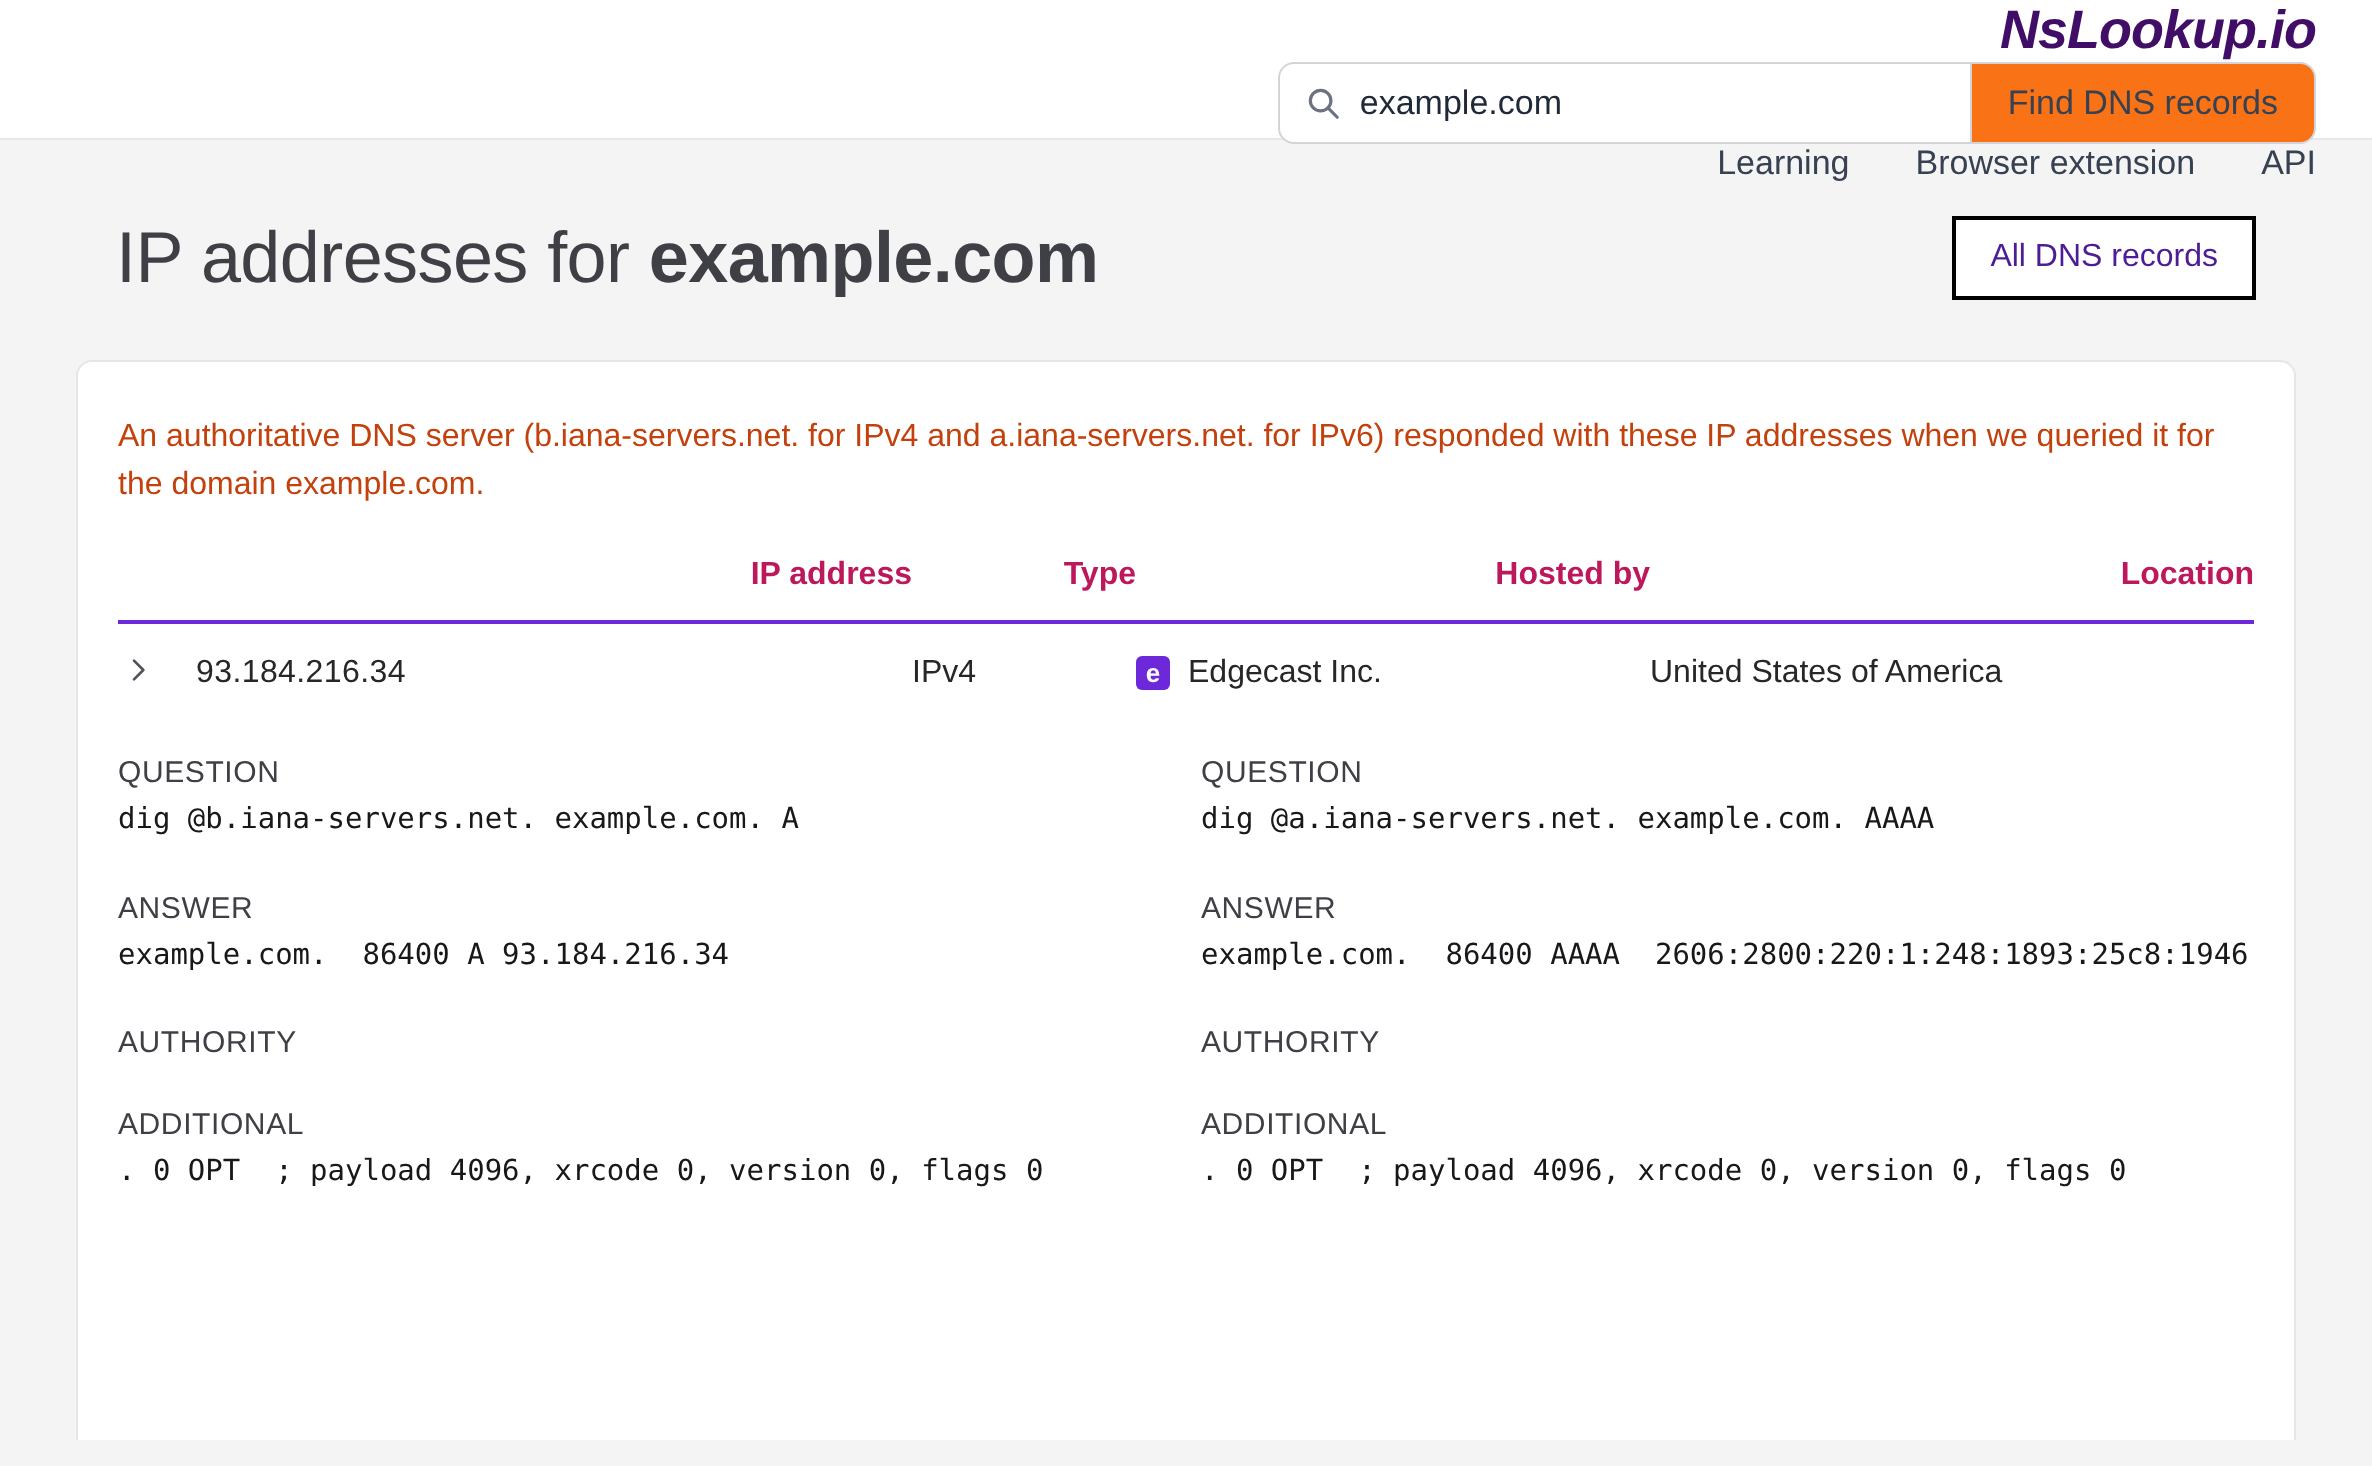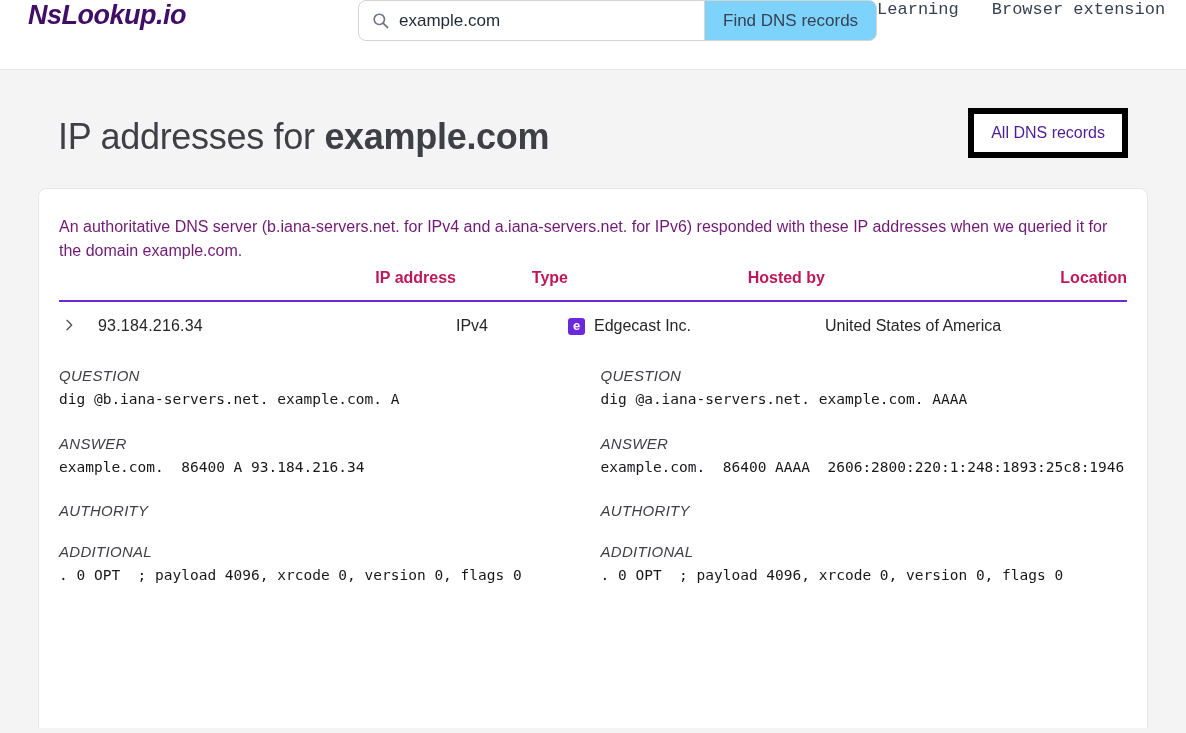--- a/index.html
+++ b/index.html
@@ -9,22 +9,23 @@
     background: #f4f4f5;
     color: #27272a;
   }
 
   
   .header {
     height: 70px;
     background: #ffffff;
     border-bottom: 1px solid #e7e7e9;
     display: flex;
-    align-items: flex-start;
+    align-items: flex-end;
     padding: 0 28px;
+    flex-direction: column;
   }
   .logo {
     font-size: 27px;
     font-weight: 800;
     font-style: italic;
     color: #400d67;
     letter-spacing: -0.5px;
     cursor: pointer;
     white-space: nowrap;
   }
@@ -52,62 +53,61 @@
     margin-left: 9px;
     width: 100%;
     background: transparent;
   }
   .search-btn {
     height: 41px;
     border: 1px solid #d4d4d8;
     border-left: 1px solid #d4d4d8;
     margin-left: -1px;
     border-radius: 0 8px 8px 0;
-    background: #7dd3fc;
+    background: #f97316;
     font-size: 17px;
     color: #374151;
     padding: 0 18px;
     cursor: pointer;
     font-family: "Liberation Sans", "DejaVu Sans", sans-serif;
     white-space: nowrap;
   }
   .nav {
     margin-left: auto;
     display: flex;
     align-items: center;
     gap: 33px;
   }
   .nav a {
     font-size: 17px;
     color: #374151;
     text-decoration: none;
     cursor: pointer;
     white-space: nowrap;
-    font-family: Liberation Mono, monospace;
   }
 
   
   .page {
     padding: 0 38px;
   }
   .title-row {
     display: flex;
-    align-items: flex-end;
+    align-items: flex-start;
     justify-content: space-between;
     padding: 38px 20px 30px 20px;
   }
   .page-title {
     font-size: 36px;
     font-weight: 400;
     color: #3f3f46;
     letter-spacing: -0.3px;
   }
   .page-title .domain { font-weight: 700; }
   .all-dns-btn {
-    border: 6px solid #000000;
+    border: 2px solid #000000;
     color: #4c1d95;
     background: #ffffff;
     border-radius: 0;
     font-size: 16px;
     font-weight: 500;
     padding: 10px 17px;
     cursor: pointer;
     font-family: "Liberation Sans", "DejaVu Sans", sans-serif;
     white-space: nowrap;
     margin-left: 29px;
@@ -118,22 +118,22 @@
     background: #ffffff;
     border: 1px solid #e6e6e8;
     border-bottom: none;
     border-radius: 8px 8px 0 0;
     padding: 26px 20px 30px 20px;
     min-height: 540px;
   }
   .description {
     font-size: 16px;
     line-height: 24px;
-    color: #701a75;
-    margin-bottom: 2px;
+    color: #c2410c;
+    margin-bottom: 20px;
   }
 
   
   table.results {
     width: 100%;
     border-collapse: collapse;
     table-layout: fixed;
   }
   table.results th {
     text-align: right;
@@ -188,21 +188,20 @@
     display: grid;
     grid-template-columns: 1fr 1fr;
     column-gap: 15px;
   }
   .section-label {
     font-size: 15px;
     font-weight: 500;
     color: #3f3f46;
     letter-spacing: 0.3px;
     margin-top: 24px;
-    font-style: italic;
   }
   .section-content {
     font-family: "DejaVu Sans Mono", "Liberation Mono", monospace;
     font-size: 14.5px;
     line-height: 21.5px;
     color: #18181b;
     white-space: pre-wrap;
     margin-top: 5px;
   }
 </style>

